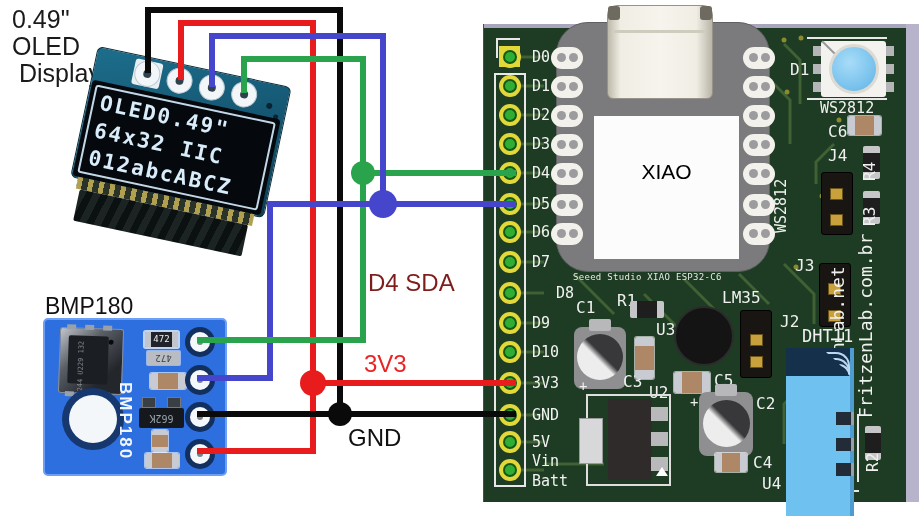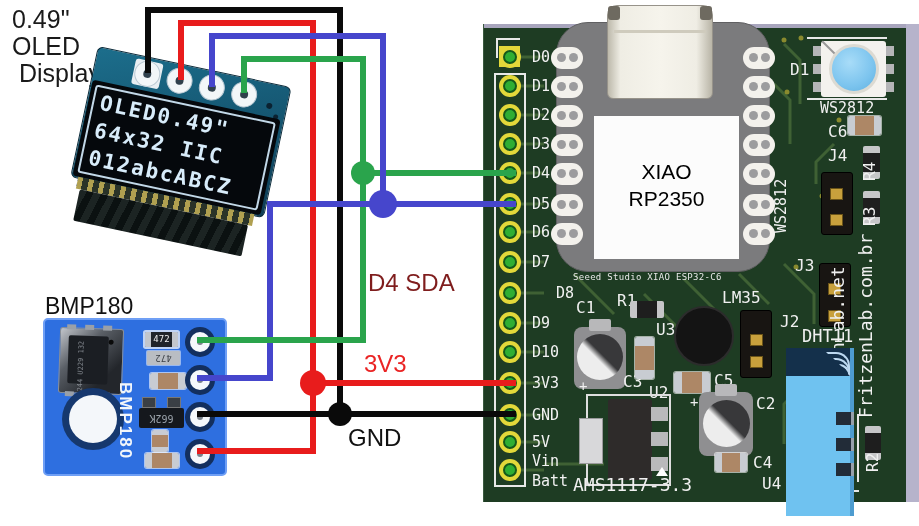--- a/index.html
+++ b/index.html
@@ -280,21 +280,20 @@
           <i style="left:6px;"></i>
           <i style="left:18px;"></i>
         </div>
       <div class="xpad" style="left:186px;top:200px;">
           <i style="left:6px;"></i>
           <i style="left:18px;"></i>
         </div>
       <div class="c" style="left:37px;top:93px;width:145px;height:143px;background:#fcfcfc;">
         <div style="margin-top:42px;text-align:center;font-size:21px;line-height:27px;color:#000;">
           <div>XIAO</div>
-          <div>RP2350</div>
         </div>
       </div>
       <div class="c mono" style="left:16px;top:249px;width:190px;font-size:9px;color:#e8e8e8;letter-spacing:.3px;white-space:nowrap;">Seeed Studio XIAO ESP32-C6</div>
     </div>
 
     <div class="silk" style="left:92px;top:276px;">C1</div>
     <div class="elcap-body" style="left:90px;top:303px;width:52px;height:62px;">
       <div class="elcap-top"></div>
       <div class="elcap-circ" style="left:3px;top:7px;width:46px;height:46px;"></div>
     </div>
@@ -310,21 +309,20 @@
     <div class="tancap-v" style="left:151px;top:313px;width:19px;height:42px;"></div>
 
     <div class="silk" style="left:165px;top:361px;">U2</div>
     <div class="c" style="left:102px;top:370px;width:85px;height:92px;border:2px solid #dedede;box-sizing:border-box;"></div>
     <div class="c" style="left:95px;top:394px;width:22px;height:44px;background:#d8d8da;border:1px solid #9a9a9c;"></div>
     <div class="c" style="left:124px;top:375px;width:44px;height:81px;background:#2e2b2a;border-radius:3px;"></div>
     <div class="c" style="left:167px;top:383px;width:17px;height:14px;background:#b9b9bb;"></div>
     <div class="c" style="left:167px;top:408px;width:17px;height:14px;background:#b9b9bb;"></div>
     <div class="c" style="left:167px;top:433px;width:17px;height:14px;background:#b9b9bb;"></div>
     <div class="c" style="left:172px;top:443px;width:0;height:0;border-left:6px solid transparent;border-right:6px solid transparent;border-bottom:9px solid #fff;"></div>
-    <div class="silk" style="left:89px;top:452px;font-size:18px;">AMS1117-3.3</div>
 
     <div class="silk" style="left:230px;top:349px;">C5</div>
     <div class="tancap-h" style="left:190px;top:348px;width:36px;height:21px;"></div>
 
     <div class="silk" style="left:272px;top:372px;">C2</div>
     <div class="silk" style="left:206px;top:371px;font-size:14px;">+</div>
     <div class="elcap-body" style="left:215px;top:368px;width:54px;height:64px;">
       <div class="elcap-top"></div>
       <div class="elcap-circ" style="left:4px;top:8px;width:47px;height:47px;"></div>
     </div>

